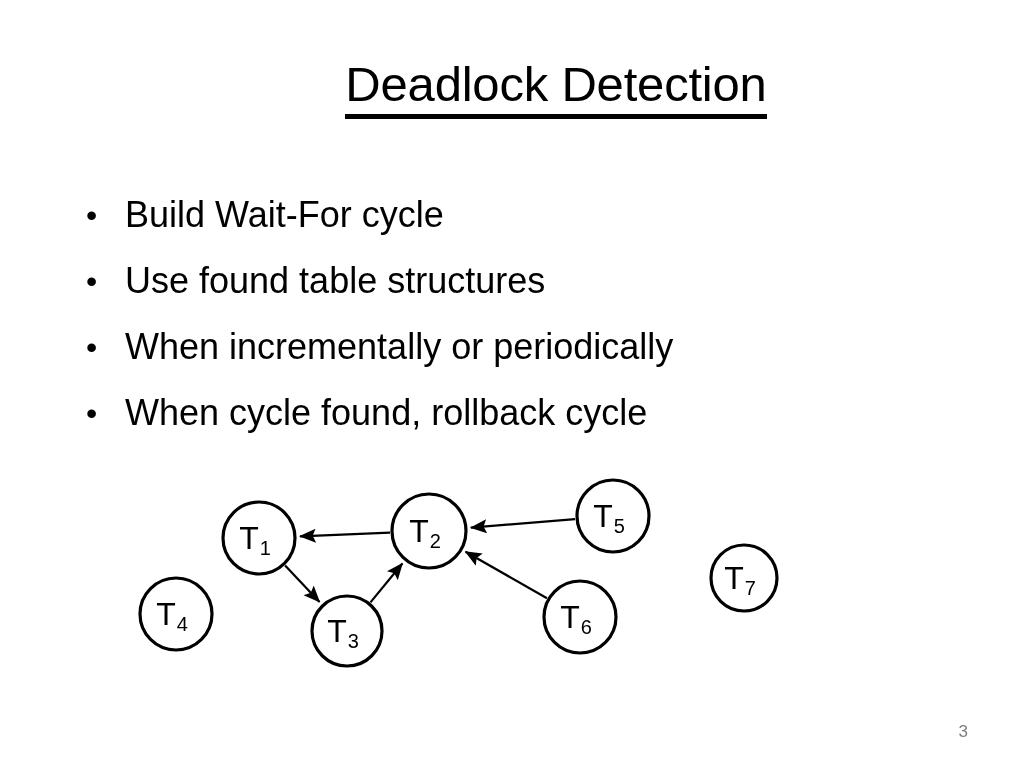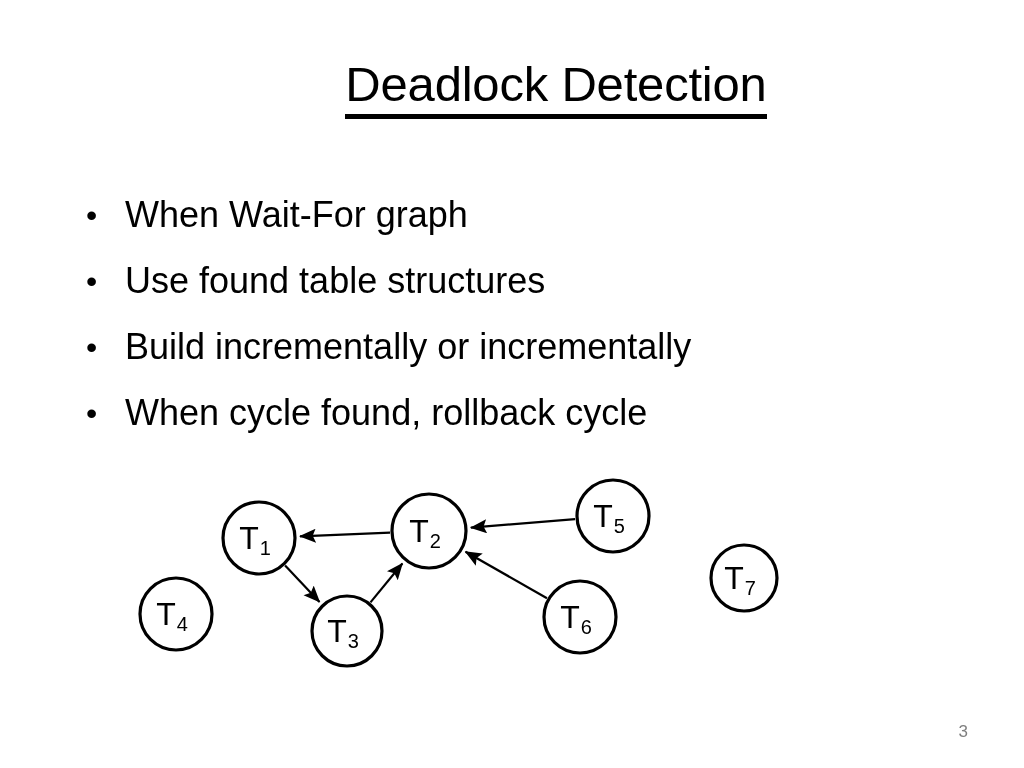--- a/index.html
+++ b/index.html
@@ -114,29 +114,29 @@
 
 <div id="slide">
 
   <div id="title-block">
     <div id="slide-title">Deadlock Detection</div>
   </div>
 
   <ul id="bullet-list">
     <li>
       <span class="bullet-marker">•</span>
-      <span>When Wait-For graph</span>
+      <span>Build Wait-For cycle</span>
     </li>
     <li>
       <span class="bullet-marker">•</span>
       <span>Use found table structures</span>
     </li>
     <li>
       <span class="bullet-marker">•</span>
-      <span>Build incrementally or incrementally</span>
+      <span>When incrementally or periodically</span>
     </li>
     <li>
       <span class="bullet-marker">•</span>
       <span>When cycle found, rollback cycle</span>
     </li>
   </ul>
 
   <div id="wait-for-graph">
     <svg width="1024" height="768" viewBox="0 0 1024 768" xmlns="http://www.w3.org/2000/svg">
       <defs>

